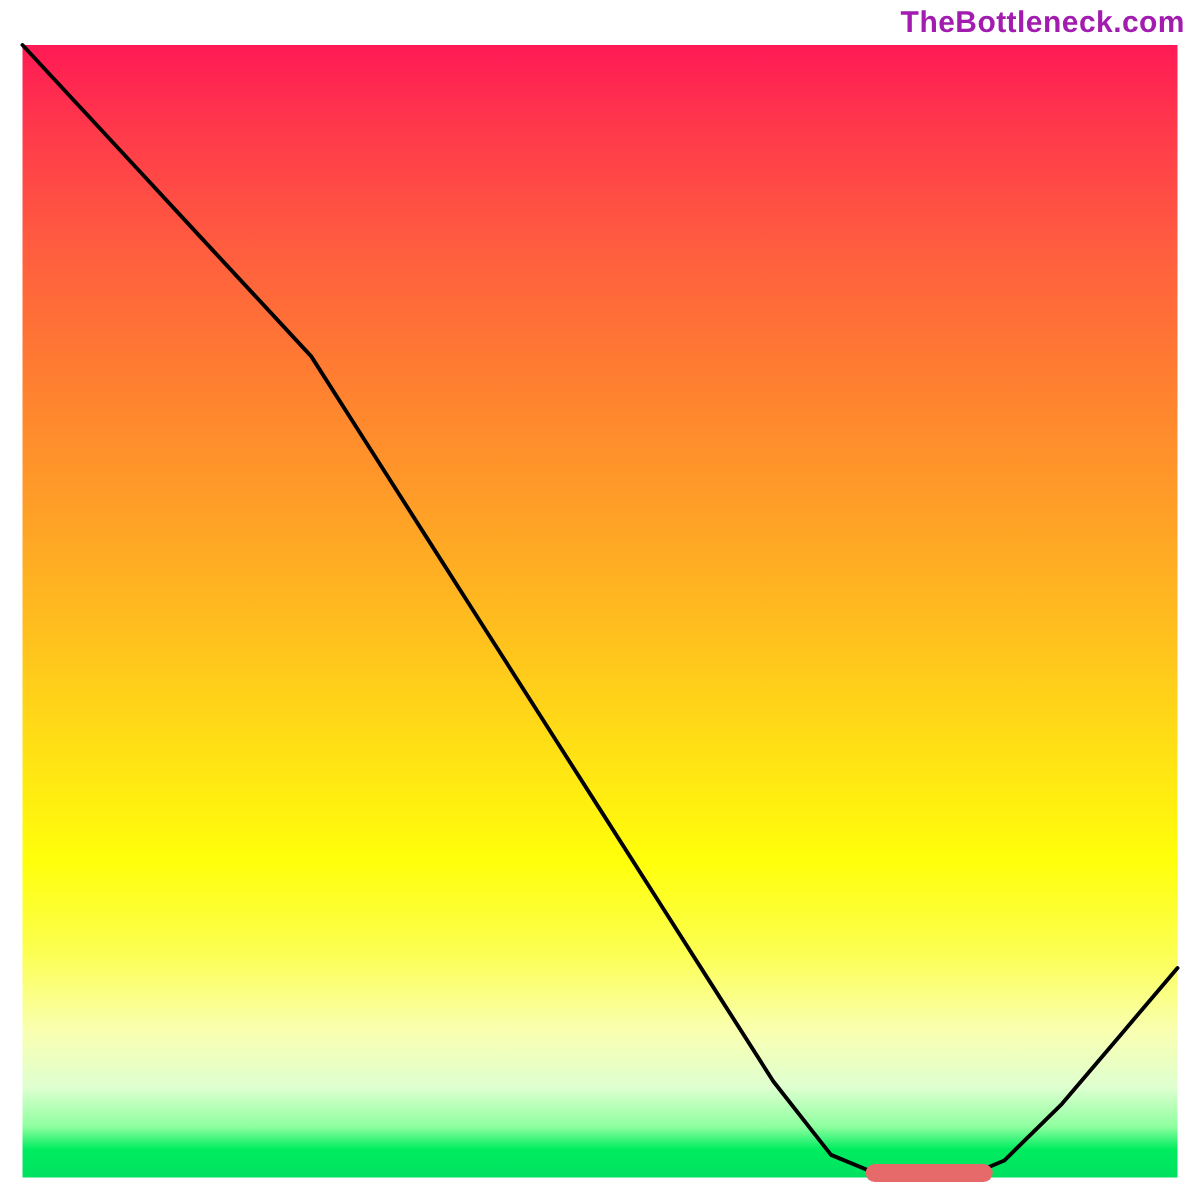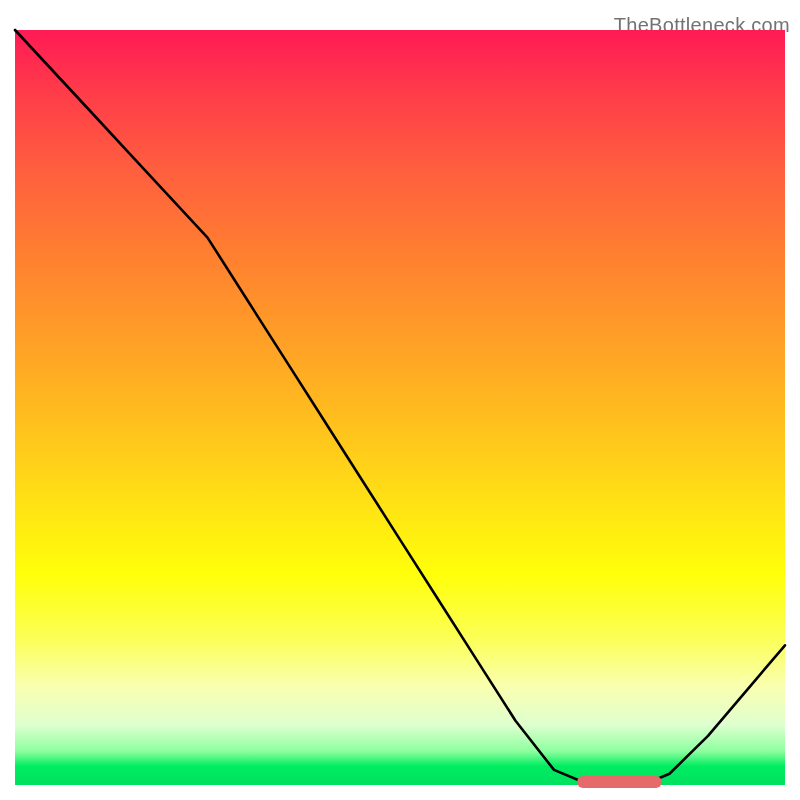--- a/index.html
+++ b/index.html
@@ -8,24 +8,23 @@
     height: 800px;
     background: #ffffff;
     position: relative;
     font-family: Arial, Helvetica, sans-serif;
   }
   .attribution {
     position: absolute;
     top: 4px;
     right: 10px;
     font-size: 20px;
-    font-weight: 400;
-    color: #737373;
+    font-weight: 700;
+    color: #a21caf;
     letter-spacing: 0.3px;
-    margin-top: 10px;
   }
   .plot-area {
     position: absolute;
     left: 15px;
     top: 30px;
     width: 770px;
     height: 755px;
   }
   .gradient-bg {
     position: absolute;

